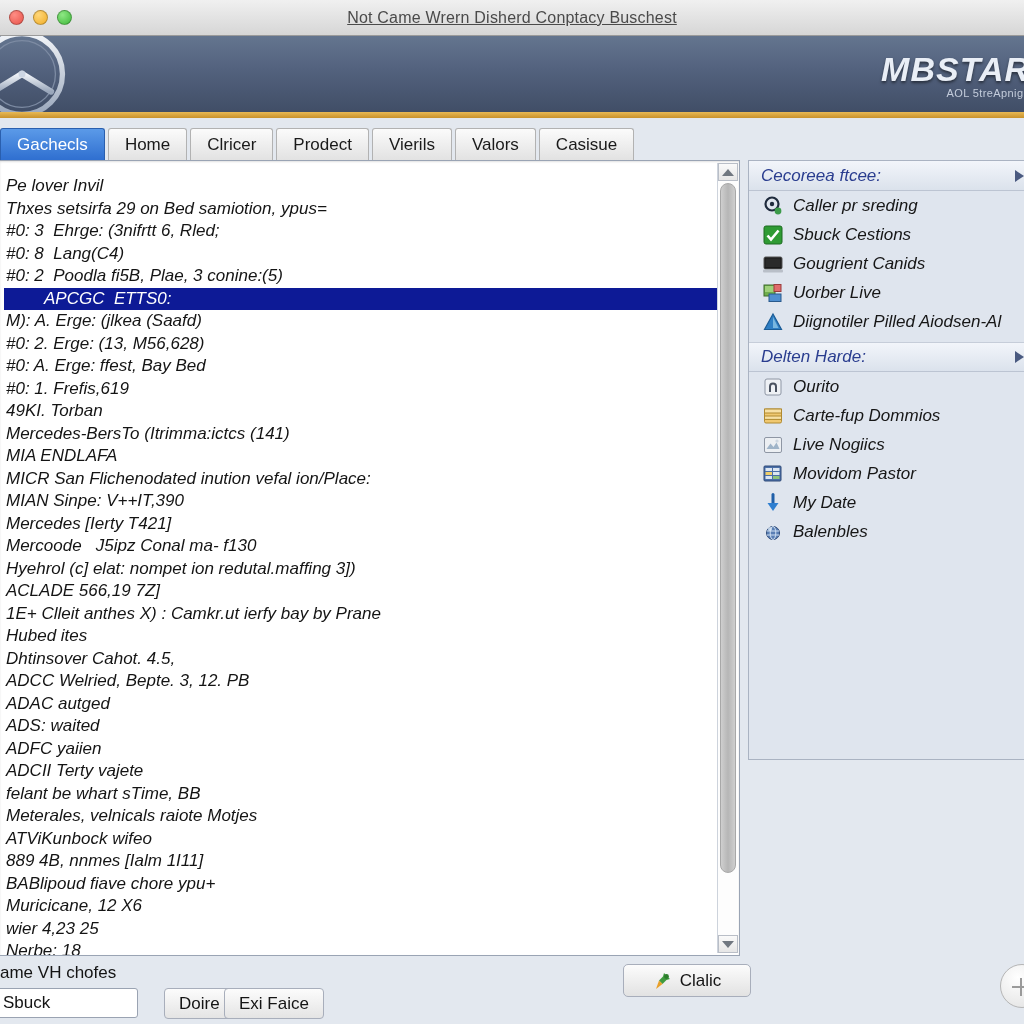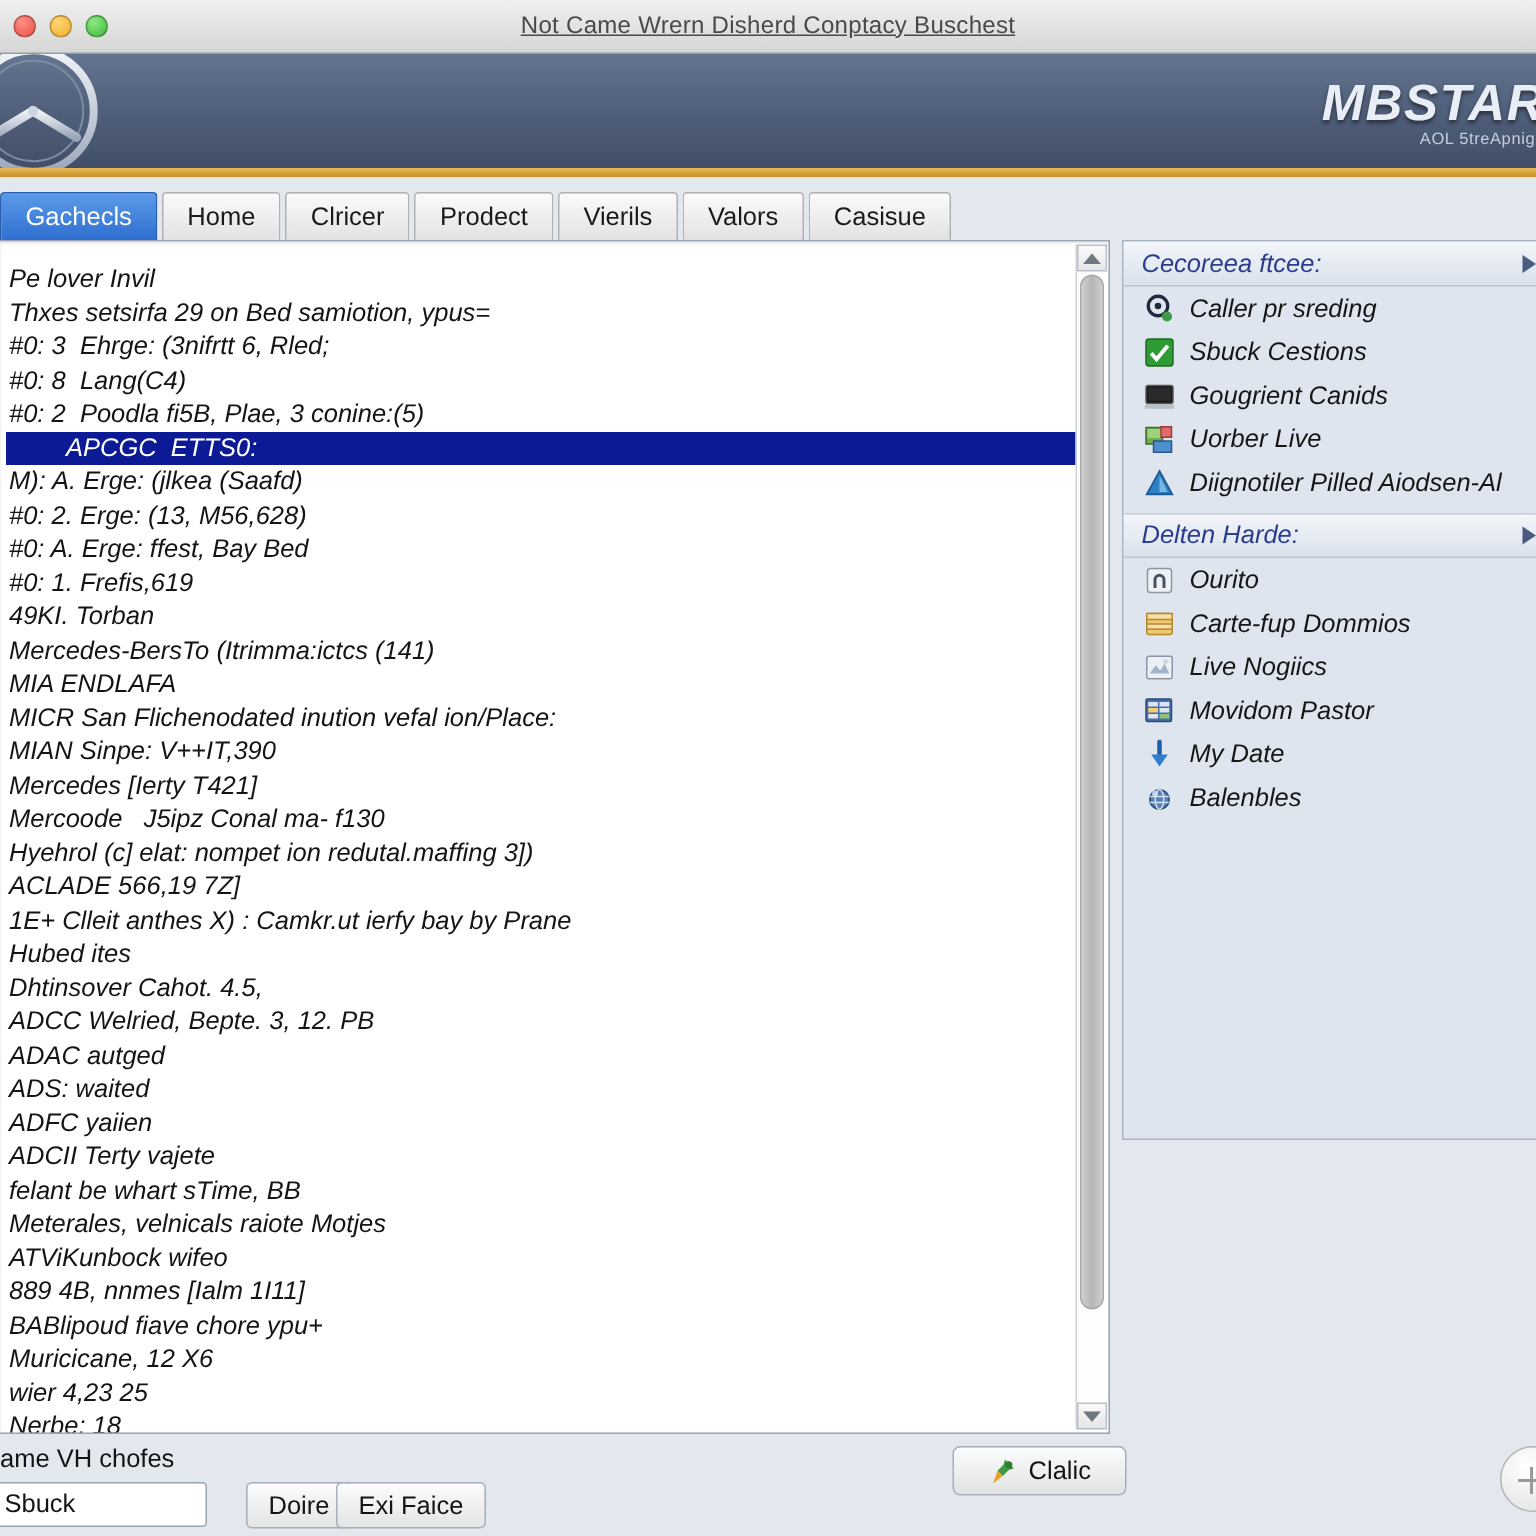--- a/index.html
+++ b/index.html
@@ -151,25 +151,25 @@
   .bb-btn {
     position:absolute; top:28px; height:31px; padding:0 14px;
     background: linear-gradient(180deg,#fcfcfc,#e4e4e4);
     border:1px solid #a8aebb; border-radius:4px;
     font-size:17px; color:#141414; cursor:pointer;
     font-family:"Liberation Sans",sans-serif;
   }
   .bb-btn.b1 { left:164px; }
   .bb-btn.b2 { left:224px; }
   .calc-btn {
-    position:absolute; left:623px; top:4px; width:116px; height:33px;
+    position:absolute; left:623px; top:4px; width:128px; height:33px;
     background: linear-gradient(180deg,#fcfcfc,#e2e2e2);
     border:1px solid #a8aebb; border-radius:5px;
     display:flex; align-items:center; justify-content:center; gap:9px;
-    font-size:17px; color:#141414; cursor:pointer;margin-left:12px;
+    font-size:17px; color:#141414; cursor:pointer;
   }
   .plus-btn {
     position:absolute; left:1000px; top:964px; width:44px; height:44px;
     border-radius:50%;
     background: radial-gradient(circle at 40% 30%, #ffffff, #e0e0e0);
     border:1px solid #b5b5b5; cursor:pointer;
   }
   .plus-btn::before, .plus-btn::after {
     content:""; position:absolute; background:#9a9a9a;
   }

